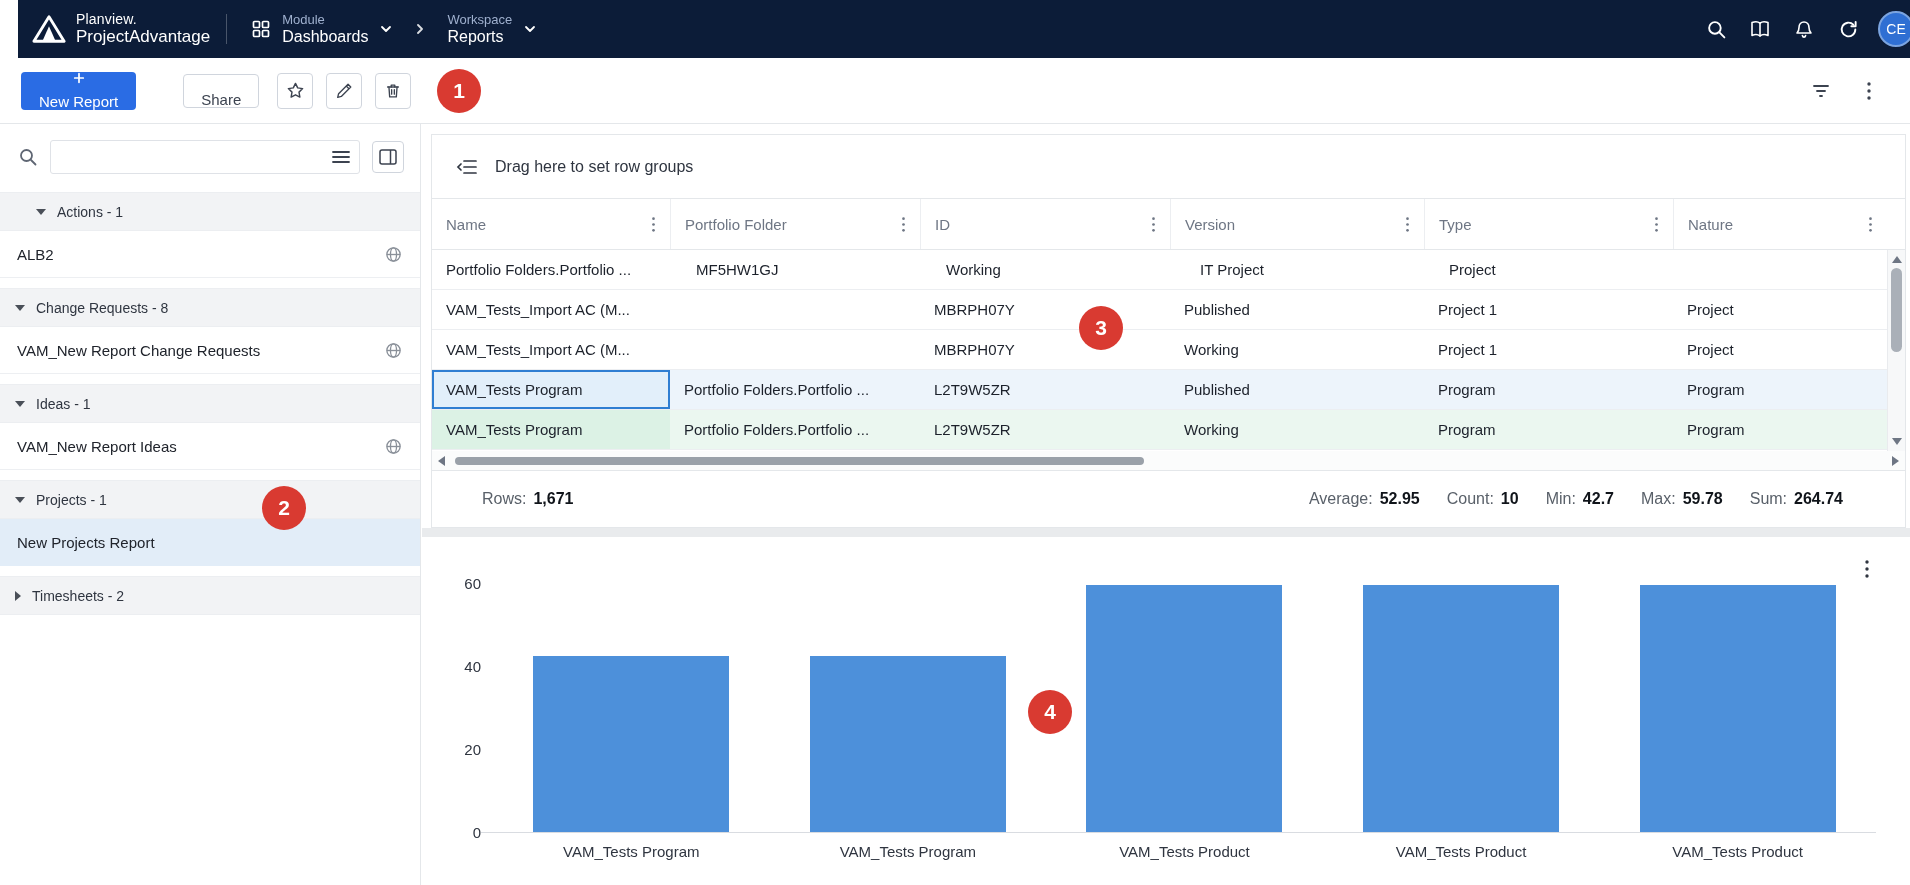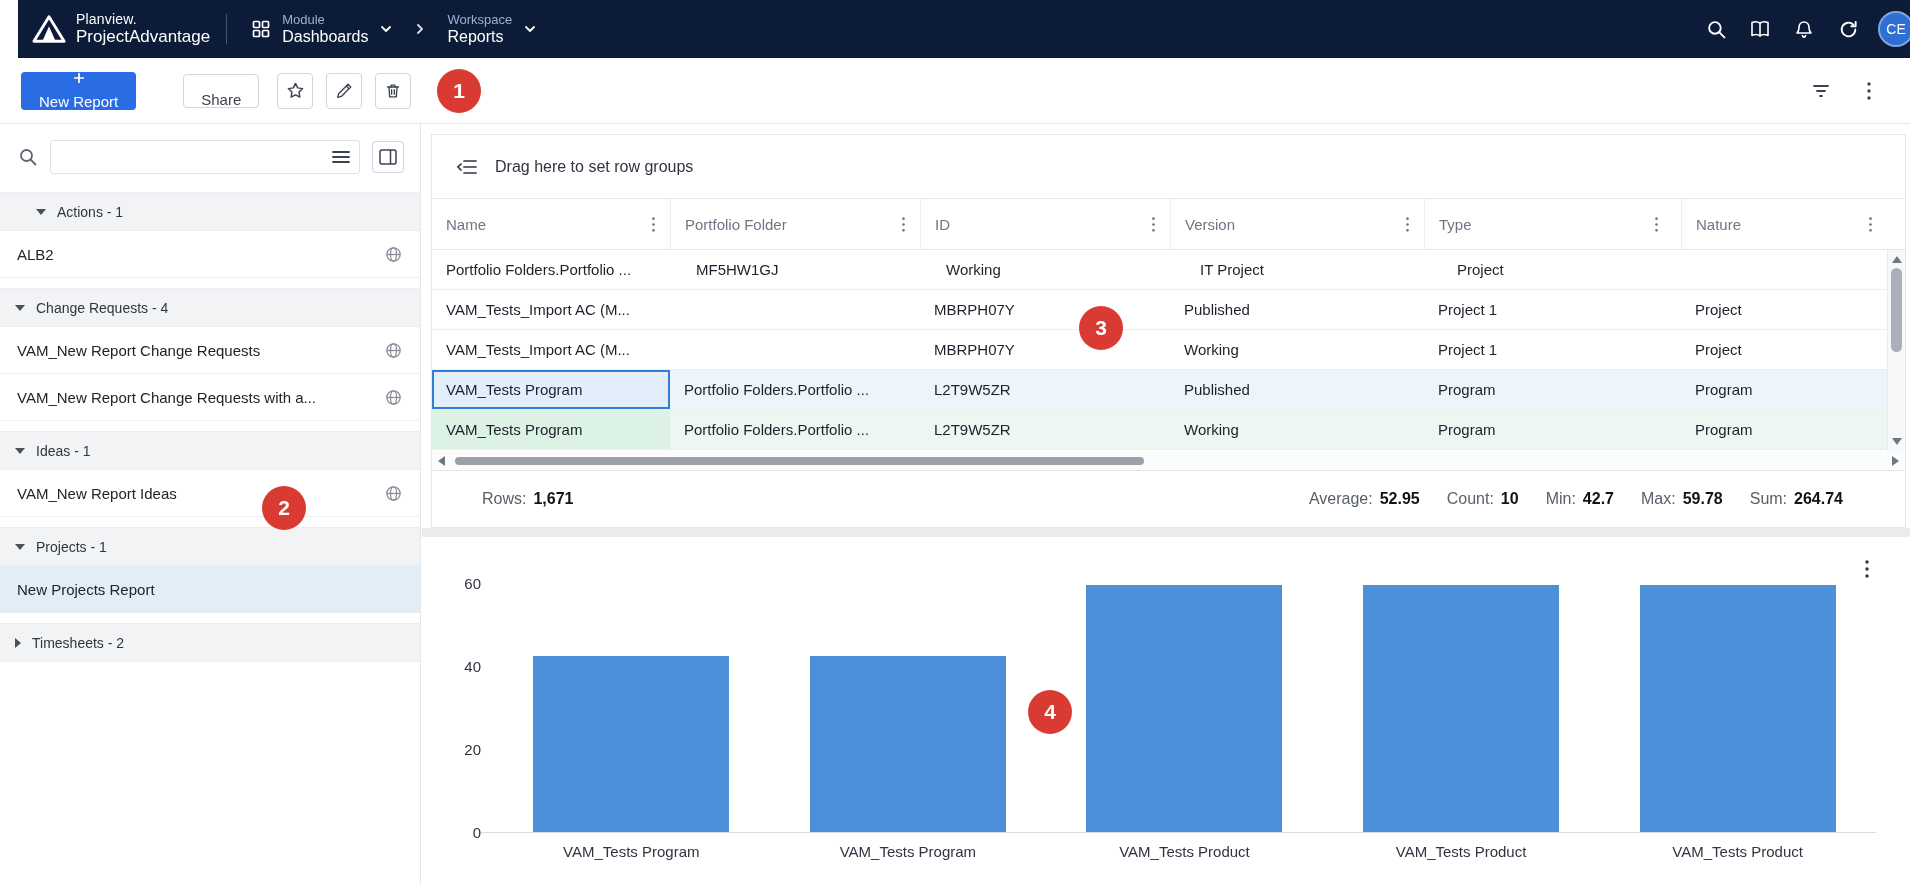--- a/index.html
+++ b/index.html
@@ -47,21 +47,21 @@
   .side-item.selected { background:#e2edf8; border-bottom-color:#e2edf8; }
   .globe { color:#8a9099; flex:0 0 auto; margin-left:10px; }
 
   
   .main { position:absolute; top:124px; left:422px; right:0; bottom:0; background:#fff; }
   .grid-panel { position:absolute; top:10px; left:9px; right:4px; height:394px; border:1px solid #e4e7ea; background:#fff; }
   .dropzone { height:64px; display:flex; align-items:center; gap:17px; padding:0 24px; border-bottom:1px solid #e4e7ea; color:#2f3540; font-size:16px; cursor:default; }
   .thead { height:51px; display:flex; color:#6e7684; font-size:15px; border-bottom:1px solid #e4e7ea; padding-right:18px; }
   .th { display:flex; align-items:center; justify-content:space-between; padding:0 14px; cursor:pointer; }
   .th + .th { border-left:1px solid #eceef1; }
-  .c0{width:238px;} .c1{width:250px;} .c2{width:250px;} .c3{width:254px;} .c4{width:249px;} .c5{flex:1;margin-left:8px;}
+  .c0{width:238px;} .c1{width:250px;} .c2{width:250px;} .c3{width:254px;} .c4{width:249px;} .c5{flex:1;}
   .rows { position:relative; height:201px; padding-right:18px; }
   .trow { height:40px; display:flex; border-bottom:1px solid #eceef1; font-size:15px; }
   .td { display:flex; align-items:center; padding:0 14px; white-space:nowrap; overflow:hidden; cursor:default; }
   .trow.sel-blue { background:#edf4fb; }
   .trow.sel-green { background:#ebf7f0; }
   .td.focus-blue { box-shadow:inset 0 0 0 2px #2f7ed2; background:#e2effa; }
   .td.focus-green { background:#dcf2e5; }
   .vscroll { position:absolute; top:0; right:0; width:18px; height:201px; background:#f7f8f9; border-left:1px solid #e9ebee; cursor:pointer; }
   .vthumb { position:absolute; top:18px; left:3px; width:11px; height:84px; background:#aab0b8; border-radius:6px; }
   .varrow-up, .varrow-down { position:absolute; left:4px; width:0; height:0; border-left:5px solid transparent; border-right:5px solid transparent; }
@@ -245,32 +245,24 @@
     <span class="lbl">ALB2</span>
     <svg class="globe" width="19" height="19" viewBox="0 0 20 20" fill="none" stroke="currentColor" stroke-width="1.4">
         <circle cx="10" cy="10" r="7"></circle>
         <ellipse cx="10" cy="10" rx="3.2" ry="7"></ellipse>
         <line x1="3" y1="10" x2="17" y2="10"></line>
       </svg>
   </div>
 
   <div class="section-header">
     <span class="tri-down"></span>
-    <span>Change Requests - 4</span>
+    <span>Change Requests - 8</span>
   </div>
   <div class="side-item">
     <span class="lbl">VAM_New Report Change Requests</span>
-    <svg class="globe" width="19" height="19" viewBox="0 0 20 20" fill="none" stroke="currentColor" stroke-width="1.4">
-        <circle cx="10" cy="10" r="7"></circle>
-        <ellipse cx="10" cy="10" rx="3.2" ry="7"></ellipse>
-        <line x1="3" y1="10" x2="17" y2="10"></line>
-      </svg>
-  </div>
-  <div class="side-item">
-    <span class="lbl">VAM_New Report Change Requests with a...</span>
     <svg class="globe" width="19" height="19" viewBox="0 0 20 20" fill="none" stroke="currentColor" stroke-width="1.4">
         <circle cx="10" cy="10" r="7"></circle>
         <ellipse cx="10" cy="10" rx="3.2" ry="7"></ellipse>
         <line x1="3" y1="10" x2="17" y2="10"></line>
       </svg>
   </div>
 
   <div class="section-header">
     <span class="tri-down"></span>
     <span>Ideas - 1</span>

